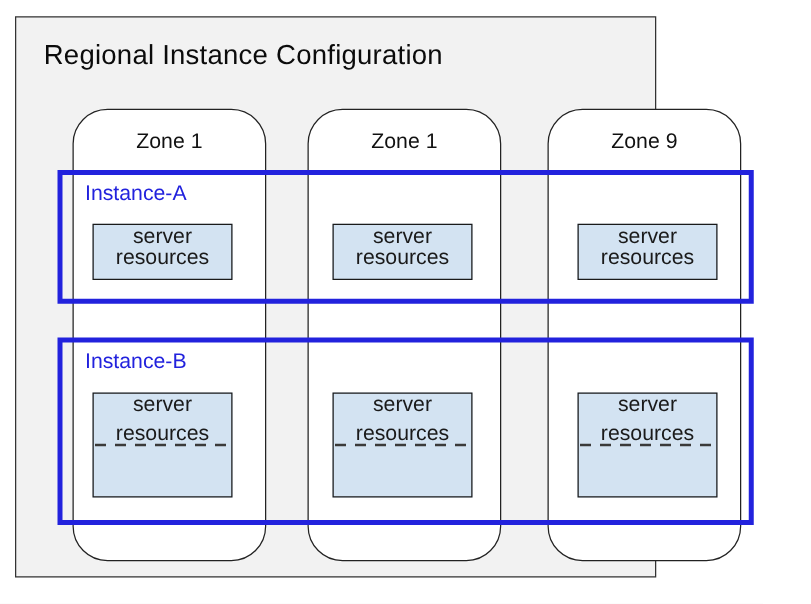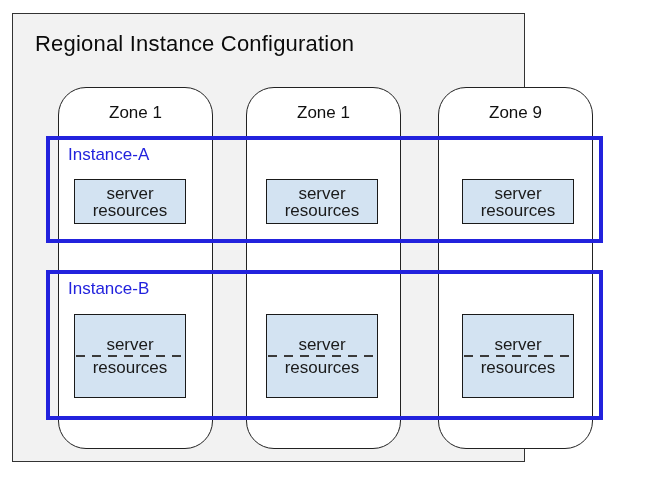--- a/index.html
+++ b/index.html
@@ -51,21 +51,21 @@
     position:absolute;left:18px;top:5px;
     font-size:17px;font-weight:normal;color:var(--instance-blue);
     white-space:nowrap;
   }
   .resource-box{
     position:absolute;width:112px;
     background:var(--resource-fill);
     border:1px solid #1a1a1a;
     box-sizing:border-box;
     display:flex;flex-direction:column;
-    align-items:center;justify-content:center;
+    align-items:center;justify-content:flex-start;
     font-size:17px;color:#1a1a1a;text-align:center;
   }
   .resource-box span{line-height:17px;display:block;}
   .row-a{top:165px;height:45px;}
   .row-b{top:300px;height:84px;row-gap:6px;}
   .col-z1{left:61px;}
   .col-z2{left:253px;}
   .col-z3{left:449px;}
   .dash-line{
     position:absolute;left:1px;right:1px;top:calc(50% - 1px);height:2px;

